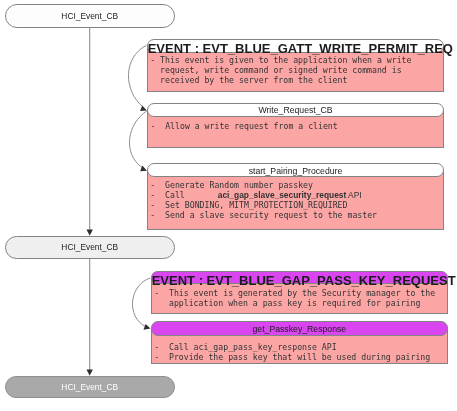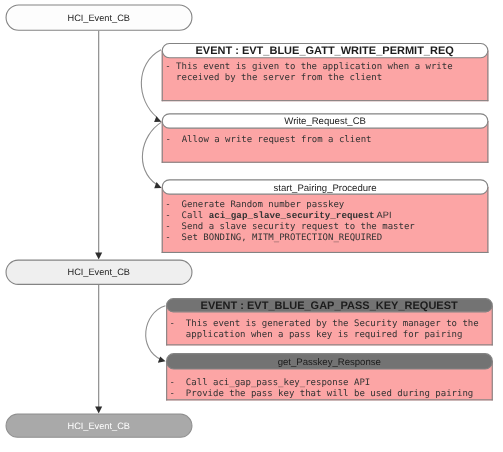--- a/index.html
+++ b/index.html
@@ -15,30 +15,30 @@
   .pill .lbl{font-size:8.4px;color:#1c1c1c;line-height:1;}
 
   .pill.p1{left:4.5px;top:4px;width:170.5px;height:24px;background:#fdfdfd;}
   .pill.p2{left:4.5px;top:235.8px;width:170.5px;height:23px;background:#efefef;}
   .pill.p3{left:4.5px;top:375.8px;width:170.5px;height:22.2px;background:#a9a9a9;border-color:#8f8f8f;}
   .pill.p3 .lbl{color:#ffffff;}
 
   .note{position:absolute;}
   .note .hdr{box-sizing:border-box;border:1px solid #838383;border-radius:7px;
              background:#ffffff;position:relative;z-index:2;}
-  .note .hdr.shaded{background:#737373;}
+  .note .hdr.shaded{background:#d946ef;}
   .note .hdr .t{font-size:8.7px;color:#1c1c1c;position:absolute;left:0;right:0;
                 text-align:center;line-height:1;white-space:nowrap;}
-  .note .hdr.bold .t{font-weight:bold;font-size:10px;}
+  .note .hdr.bold .t{font-weight:bold;font-size:13px;}
   .note .body{box-sizing:border-box;border:1px solid #838383;border-top:none;
               background:#fca5a5;position:relative;margin-top:-1px;z-index:1;
               padding-left:2.5px;}
   .note .ln{font-family:"DejaVu Sans Mono",monospace;font-size:8.2px;color:#333333;
             white-space:pre;line-height:10px;height:10px;}
-  .note .ln b{font-family:Liberation Mono, monospace;font-weight:bold;font-size:8.4px;}
+  .note .ln b{font-family:Liberation Sans, sans-serif;font-weight:bold;font-size:8.4px;margin-left:28px;}
   .note .ln i{font-family:"Liberation Sans",sans-serif;font-style:normal;font-size:8.4px;}
 </style>
 </head>
 <body>
 
 <div id="stage">
 
   <svg class="ov" viewBox="0 0 457 411">
     <g stroke="#8e8e8e" fill="none" stroke-width="1.1" shape-rendering="geometricPrecision">
       <path d="M89.7,28 L89.7,230.5"></path>
@@ -68,40 +68,41 @@
     <span class="lbl">HCI_Event_CB</span>
   </div>
 
   <div id="notes">
       <div class="note" style="left: 146.7px; top: 39.3px; width: 296.9px;">
         <div class="hdr bold" style="height: 13.9px;">
           <span class="t" style="top: 1.4px;">EVENT : EVT_BLUE_GATT_WRITE_PERMIT_REQ</span>
         </div>
         <div class="body" style="margin-top: -6.95px; height: 45.75px; padding-top: 8.95px;">
           <div class="ln">- This event is given to the application when a write</div>
+          <div class="ln">  request, write command or signed write command is</div>
           <div class="ln">  received by the server from the client</div>
         </div>
       </div>
       <div class="note" style="left: 146.9px; top: 103.4px; width: 297.3px;">
         <div class="hdr" style="height: 13.2px;">
           <span class="t" style="top: 1.5px;">Write_Request_CB</span>
         </div>
         <div class="body" style="margin-top: -6.6px; height: 37.6px; padding-top: 10.8px;">
           <div class="ln">-  Allow a write request from a client</div>
         </div>
       </div>
       <div class="note" style="left: 146.8px; top: 163px; width: 297.4px;">
         <div class="hdr" style="height: 13.8px;">
           <span class="t" style="top: 3.3px;">start_Pairing_Procedure</span>
         </div>
         <div class="body" style="margin-top: -6.9px; height: 60.1px; padding-top: 9.9px;">
           <div class="ln">-  Generate Random number passkey</div>
           <div class="ln"><span>-  Call </span><b>aci_gap_slave_security_request</b><i> API</i></div>
+          <div class="ln">-  Set BONDING, MITM_PROTECTION_REQUIRED</div>
           <div class="ln">-  Send a slave security request to the master</div>
-          <div class="ln">-  Set BONDING, MITM_PROTECTION_REQUIRED</div>
         </div>
       </div>
       <div class="note" style="left: 150.7px; top: 271px; width: 297.1px;">
         <div class="hdr bold shaded" style="height: 13.2px;">
           <span class="t" style="top: 1.5px;">EVENT : EVT_BLUE_GAP_PASS_KEY_REQUEST</span>
         </div>
         <div class="body" style="margin-top: -6.6px; height: 36.3px; padding-top: 10.6px;">
           <div class="ln">-  This event is generated by the Security manager to the</div>
           <div class="ln">   application when a pass key is required for pairing</div>
         </div>

